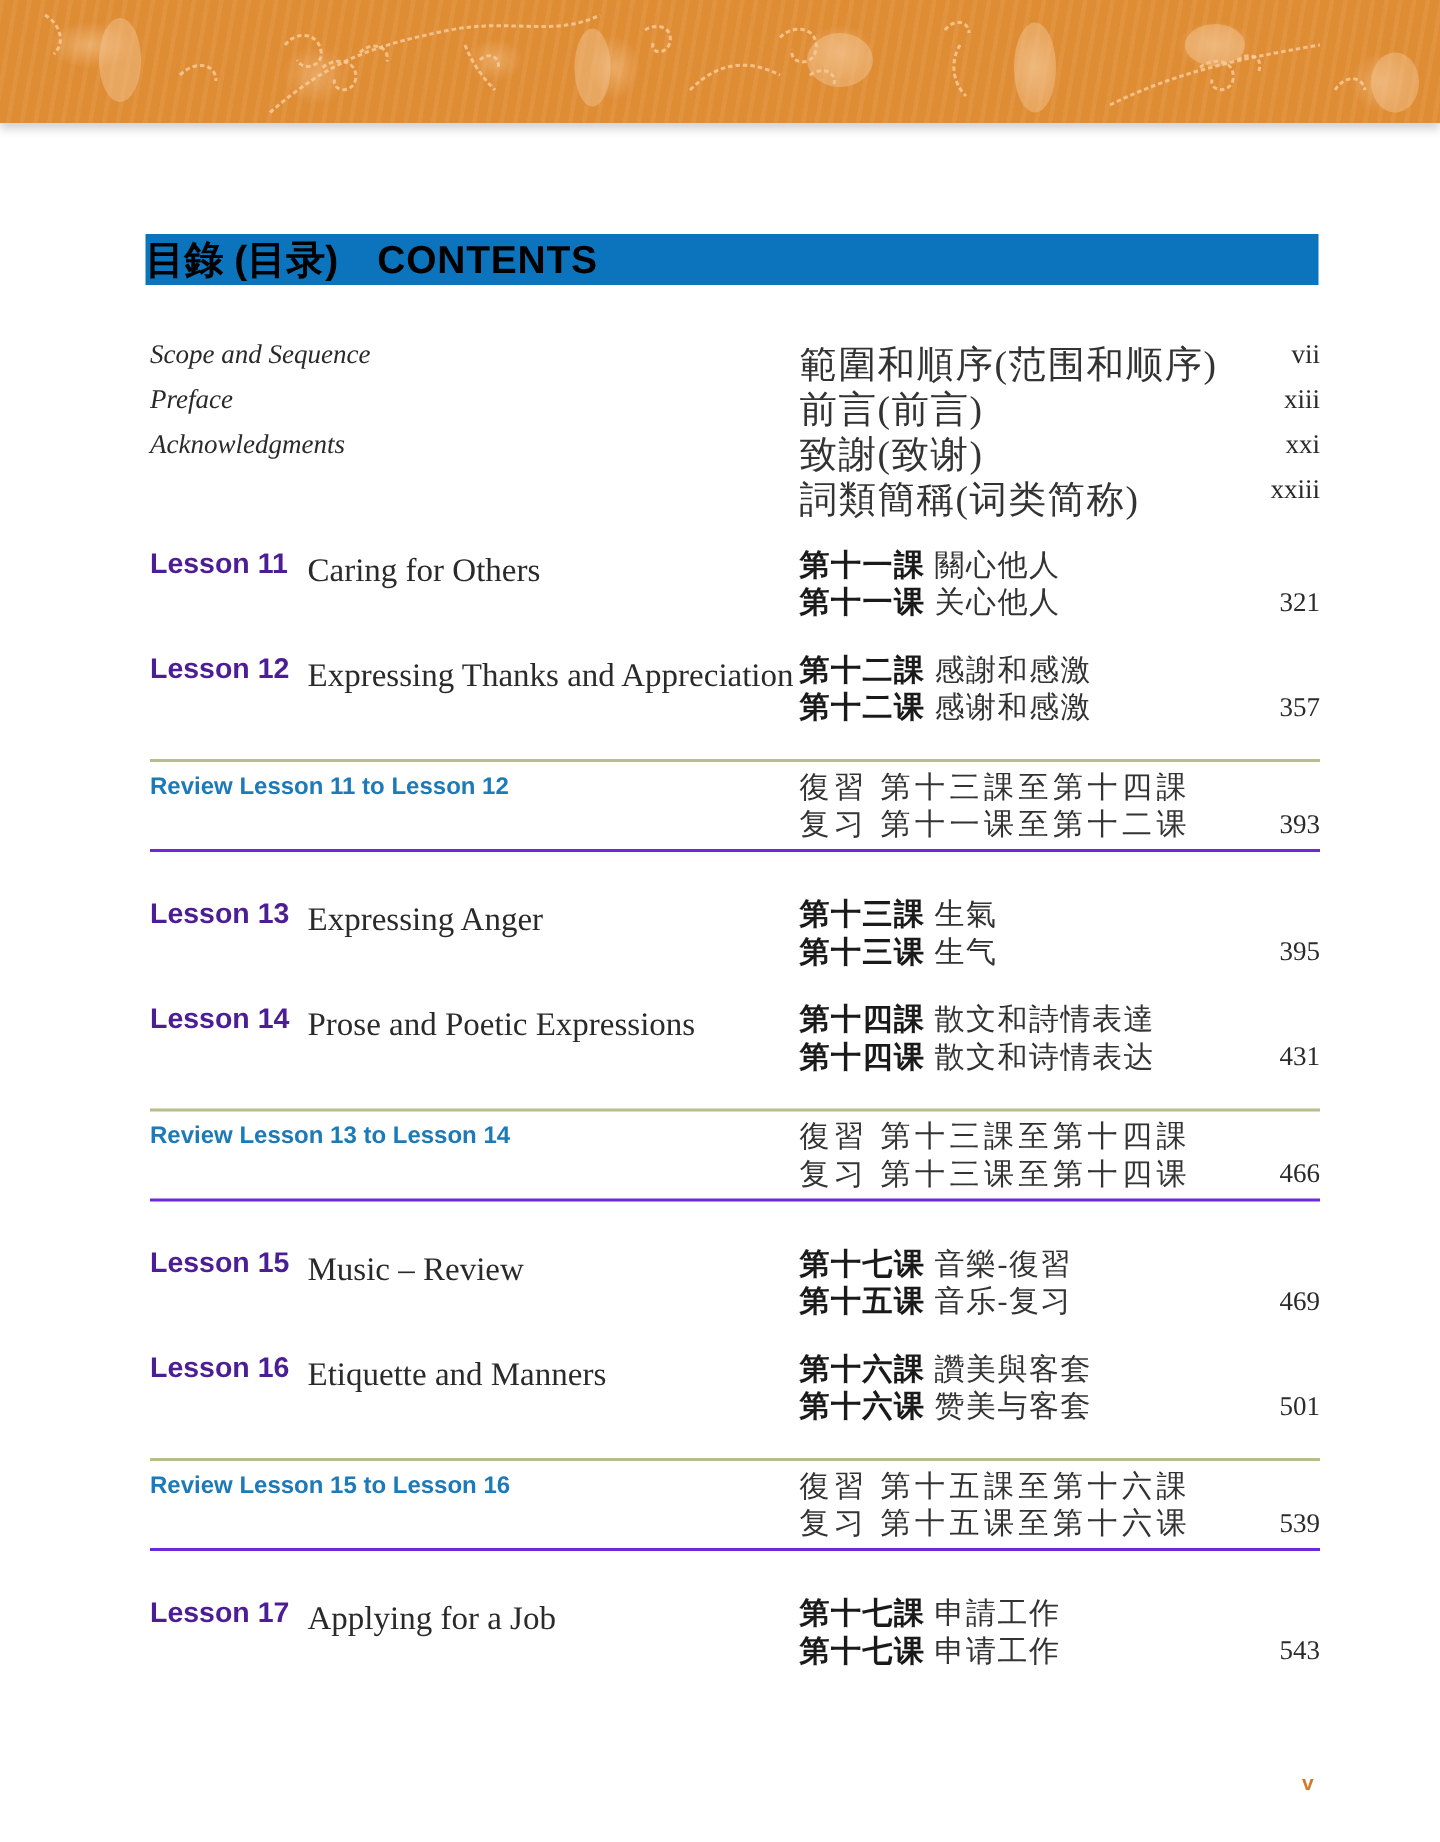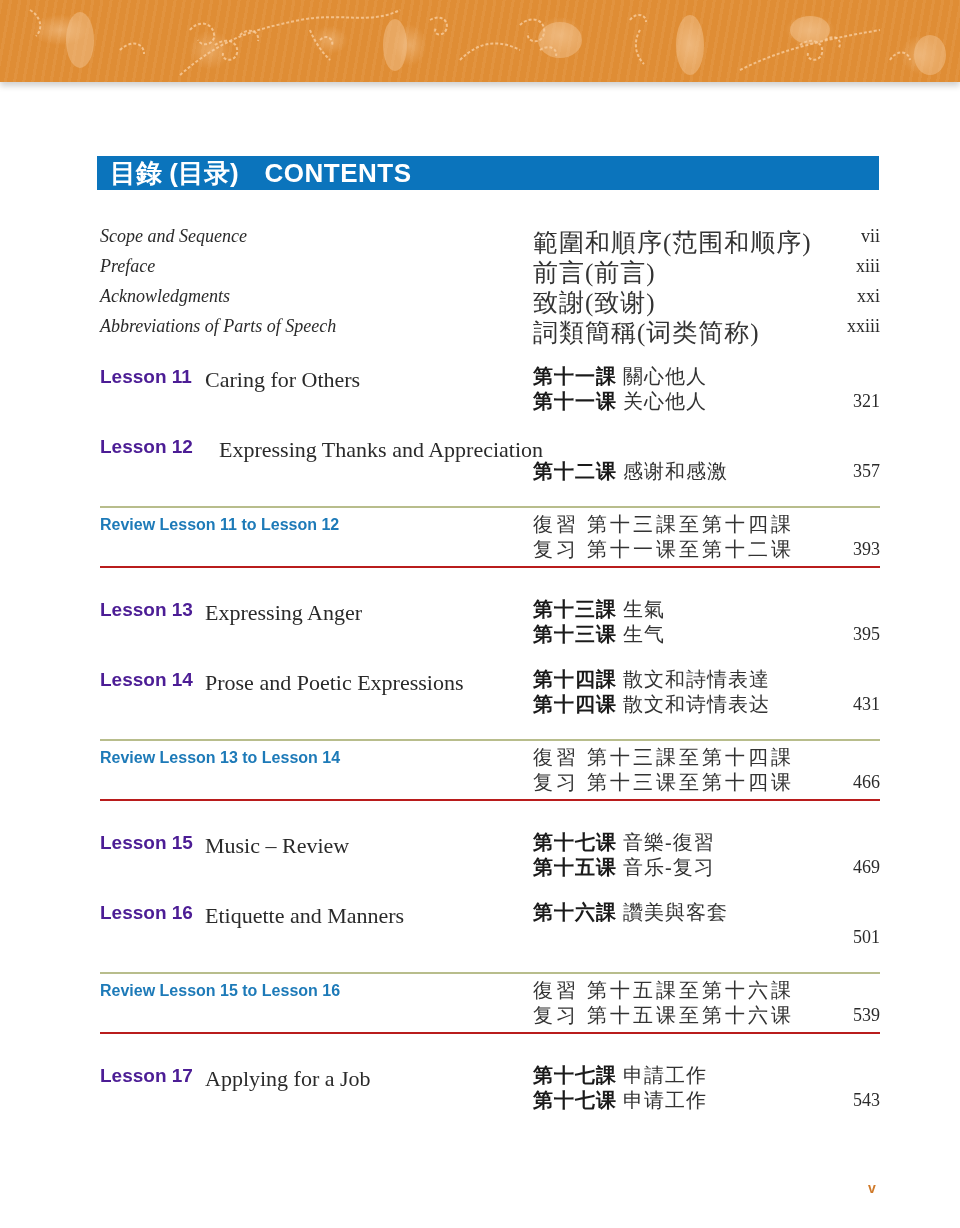--- a/index.html
+++ b/index.html
@@ -18,23 +18,23 @@
       radial-gradient(ellipse 36px 22px at 810px 30px, rgba(245,200,150,0.5), transparent 70%),
       radial-gradient(ellipse 28px 28px at 920px 55px, rgba(245,200,150,0.45), transparent 70%),
       repeating-linear-gradient(100deg, rgba(255,220,180,0.08) 0 3px, transparent 3px 9px),
       #df8d35;
     box-shadow: 0 4px 6px rgba(0,0,0,0.18);
   }
   .banner svg { position: absolute; left: 0; top: 0; }
 
   .title-bar {
     position: absolute; left: 97px; top: 156px; width: 782px; height: 34px;
-    background: #0b74bc; color: #ffffff;
+    background: #0b74bc; color: #000000;
     font-family: "Liberation Sans", "DejaVu Sans", sans-serif;
-    font-weight: bold; font-size: 26px; line-height: 34px; padding-left: 13px;
+    font-weight: bold; font-size: 26px; line-height: 34px; padding-left: 0;
     display: flex; align-items: center;
   }
   .title-bar .zh { letter-spacing: 0px; }
   .title-bar .en { margin-left: 26px; letter-spacing: 0.5px; }
 
   .front-row { position: absolute; left: 100px; width: 780px; height: 30px; font-size: 18px; }
   .front-row .en { position: absolute; left: 0; top: 0; font-style: italic; color: #2a2a2a; }
   .front-row .zh { position: absolute; left: 433px; top: 0; font-size: 25px; color: #333; letter-spacing: 1px; }
   .front-row .pg { position: absolute; right: 0; top: 0; color: #2a2a2a; }
 
@@ -45,21 +45,21 @@
     font-size: 19px; color: #4c1d95;
   }
   .lesson .title { position: absolute; top: 1px; font-size: 22px; color: #2a2a2a; }
   .lesson .zh1, .lesson .zh2 { position: absolute; left: 433px; font-size: 20px; color: #333; letter-spacing: 1px; }
   .lesson .zh1 { top: -3px; }
   .lesson .zh2 { top: 22px; }
   .lesson .zh1 b, .lesson .zh2 b { font-weight: bold; color: #1a1a1a; }
   .lesson .pg { position: absolute; right: 0; top: 25px; font-size: 18px; color: #2a2a2a; }
 
   .review { position: absolute; left: 100px; width: 780px; height: 62px;
-            border-top: 2px solid #b8bd8c; border-bottom: 2px solid #b91c1c; }
+            border-top: 2px solid #b8bd8c; border-bottom: 2px solid #6d28d9; }
   .review .label {
     position: absolute; left: 0; top: 8px;
     font-family: "Liberation Sans", "DejaVu Sans", sans-serif; font-weight: bold;
     font-size: 16px; color: #1d7ab8;
   }
   .review .zh1, .review .zh2 { position: absolute; left: 433px; font-size: 20px; color: #333; letter-spacing: 3px; }
   .review .zh1 { top: 3px; }
   .review .zh2 { top: 28px; }
   .review .pg { position: absolute; right: 0; top: 31px; font-size: 18px; color: #2a2a2a; }
 
@@ -115,36 +115,36 @@
   <span class="en">Preface</span>
   <span class="zh">前言(前言)</span>
   <span class="pg">xiii</span>
 </div>
 <div class="front-row" style="top:286px;text-align:center;">
   <span class="en">Acknowledgments</span>
   <span class="zh">致謝(致谢)</span>
   <span class="pg">xxi</span>
 </div>
 <div class="front-row" style="top:316px;">
-  <span class="en">Abbreviations of Parts of Speech</span>
   <span class="zh">詞類簡稱(词类简称)</span>
   <span class="pg">xxiii</span>
 </div>
 
 <div class="lesson" style="top:366px;">
   <span class="num">Lesson 11</span>
   <span class="title" style="left:105px;">Caring for Others</span>
   <span class="zh1"><b>第十一課</b> <span>關心他人</span></span>
   <span class="zh2"><b>第十一课</b> <span>关心他人</span></span>
   <span class="pg">321</span>
 </div>
 
 <div class="lesson" style="top:436px;">
   <span class="num">Lesson 12</span>
-  <span class="title" style="left:105px;margin-left:14px;">Expressing Thanks and Appreciation</span>
+  <span class="title" style="left:105px;">Expressing Thanks and Appreciation</span>
+  <span class="zh1"><b>第十二課</b> <span>感謝和感激</span></span>
   <span class="zh2"><b>第十二课</b> <span>感谢和感激</span></span>
   <span class="pg">357</span>
 </div>
 
 <div class="review" style="top:506px;">
   <span class="label">Review  Lesson 11 to Lesson 12</span>
   <span class="zh1">復習 第十三課至第十四課</span>
   <span class="zh2">复习 第十一课至第十二课</span>
   <span class="pg">393</span>
 </div>
@@ -177,20 +177,21 @@
   <span class="title" style="left:105px;">Music – Review</span>
   <span class="zh1"><b>第十七课</b> <span>音樂-復習</span></span>
   <span class="zh2"><b>第十五课</b> <span>音乐-复习</span></span>
   <span class="pg">469</span>
 </div>
 
 <div class="lesson" style="top:902px;">
   <span class="num">Lesson 16</span>
   <span class="title" style="left:105px;">Etiquette and Manners</span>
   <span class="zh1"><b>第十六課</b> <span>讚美與客套</span></span>
+  <span class="zh2"><b>第十六课</b> <span>赞美与客套</span></span>
   <span class="pg">501</span>
 </div>
 
 <div class="review" style="top:972px;">
   <span class="label">Review  Lesson 15 to Lesson 16</span>
   <span class="zh1">復習 第十五課至第十六課</span>
   <span class="zh2">复习 第十五课至第十六课</span>
   <span class="pg">539</span>
 </div>
 

